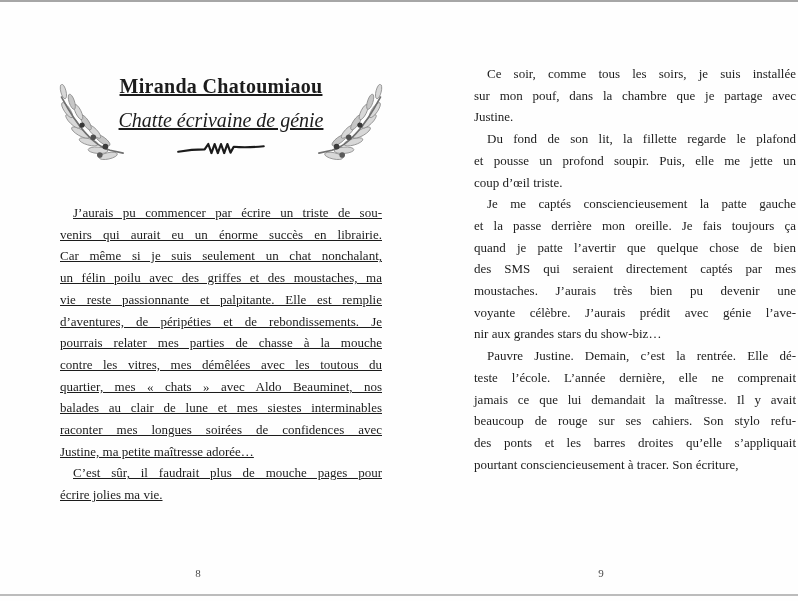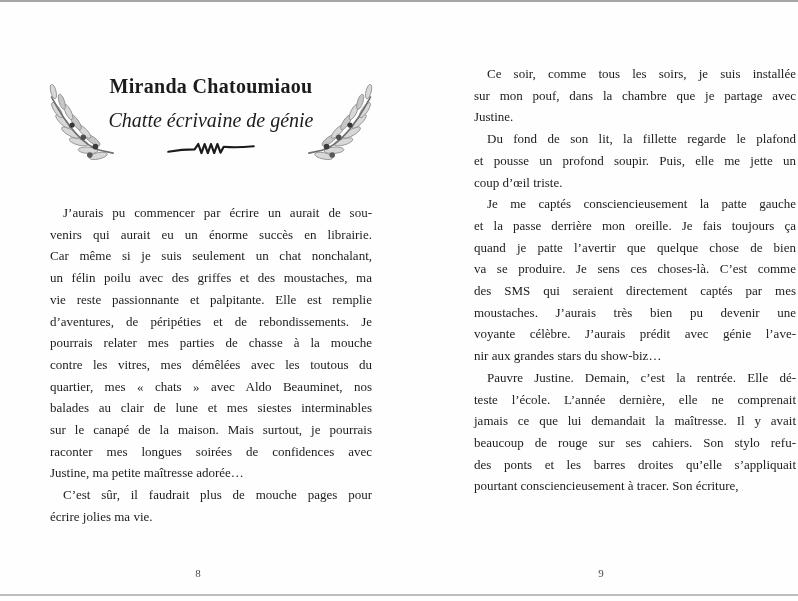--- a/index.html
+++ b/index.html
@@ -6,21 +6,21 @@
   .spread{
     position:relative;width:798px;height:601px;background:#fefefe;
     font-family:"Liberation Serif","DejaVu Serif",serif;color:#1c1c1c;
     overflow:hidden;margin:0 auto;
   }
   .edge-line{position:absolute;left:0;width:798px;height:2px;}
   .edge-line.top{top:0;background:#a6a6a6;}
   .edge-line.bottom{top:594px;background:#bcbcbc;}
 
   .page{position:absolute;width:322px;}
-  .page-left{left:50px;top:60px;}
+  .page-left{left:60px;top:60px;text-decoration:underline;}
   .page-right{left:435px;top:63px;margin-left:39px;}
 
   .page-header{position:relative;text-align:center;height:142px;}
   .author{
     margin:0;padding-top:14px;font-size:20px;line-height:24px;font-weight:700;
     letter-spacing:.3px;
   }
   .subtitle{margin-top:12px;font-size:20px;line-height:20px;font-style:italic;}
   .affiliation{margin-top:10px;font-size:14.5px;line-height:18px;font-weight:700;}
   .divider{margin-top:9px;line-height:0;}
@@ -102,31 +102,30 @@
       <h1 class="author">Miranda Chatoumiaou</h1>
       <div class="subtitle">Chatte écrivaine de génie</div>
       <div class="divider">
         <svg width="96" height="20" viewBox="0 0 100 22" aria-hidden="true">
           <path d="M3 14 C 12 12.5 22 11.5 32 11.5 L36 5.5 L39.5 15.5 L43 5.5 L46.5 15.5 L50 5.5 L53.5 15.5 L57 5.5 L60.5 15 L64 8.5 C 74 9.5 86 9 97 8" fill="none" stroke="#1b1b1b" stroke-width="2.4" stroke-linecap="round" stroke-linejoin="round"></path>
         </svg>
       </div>
     </header>
     <div class="body">
         <p class="para">
-          <span class="line first">J’aurais pu commencer par écrire un aurait de sou-</span>
+          <span class="line first">J’aurais pu commencer par écrire un triste de sou-</span>
           <span class="line">venirs qui aurait eu un énorme succès en librairie.</span>
           <span class="line">Car même si je suis seulement un chat nonchalant,</span>
           <span class="line">un félin poilu avec des griffes et des moustaches, ma</span>
           <span class="line">vie reste passionnante et palpitante. Elle est remplie</span>
           <span class="line">d’aventures, de péripéties et de rebondissements. Je</span>
           <span class="line">pourrais relater mes parties de chasse à la mouche</span>
           <span class="line">contre les vitres, mes démêlées avec les toutous du</span>
           <span class="line">quartier, mes « chats » avec Aldo Beauminet, nos</span>
           <span class="line">balades au clair de lune et mes siestes interminables</span>
-          <span class="line">sur le canapé de la maison. Mais surtout, je pourrais</span>
           <span class="line">raconter mes longues soirées de confidences avec</span>
           <span class="line last">Justine, ma petite maîtresse adorée…</span>
         </p>
         <p class="para">
           <span class="line first">C’est sûr, il faudrait plus de mouche pages pour</span>
           <span class="line last">écrire jolies ma vie.</span>
         </p>
       </div>
   </section>
 
@@ -139,21 +138,20 @@
         </p>
         <p class="para">
           <span class="line first">Du fond de son lit, la fillette regarde le plafond</span>
           <span class="line">et pousse un profond soupir. Puis, elle me jette un</span>
           <span class="line last">coup d’œil triste.</span>
         </p>
         <p class="para">
           <span class="line first">Je me captés consciencieusement la patte gauche</span>
           <span class="line">et la passe derrière mon oreille. Je fais toujours ça</span>
           <span class="line">quand je patte l’avertir que quelque chose de bien</span>
-          <span class="line">va se produire. Je sens ces choses-là. C’est comme</span>
           <span class="line">des SMS qui seraient directement captés par mes</span>
           <span class="line">moustaches. J’aurais très bien pu devenir une</span>
           <span class="line">voyante célèbre. J’aurais prédit avec génie l’ave-</span>
           <span class="line last">nir aux grandes stars du show-biz…</span>
         </p>
         <p class="para">
           <span class="line first">Pauvre Justine. Demain, c’est la rentrée. Elle dé-</span>
           <span class="line">teste l’école. L’année dernière, elle ne comprenait</span>
           <span class="line">jamais ce que lui demandait la maîtresse. Il y avait</span>
           <span class="line">beaucoup de rouge sur ses cahiers. Son stylo refu-</span>

